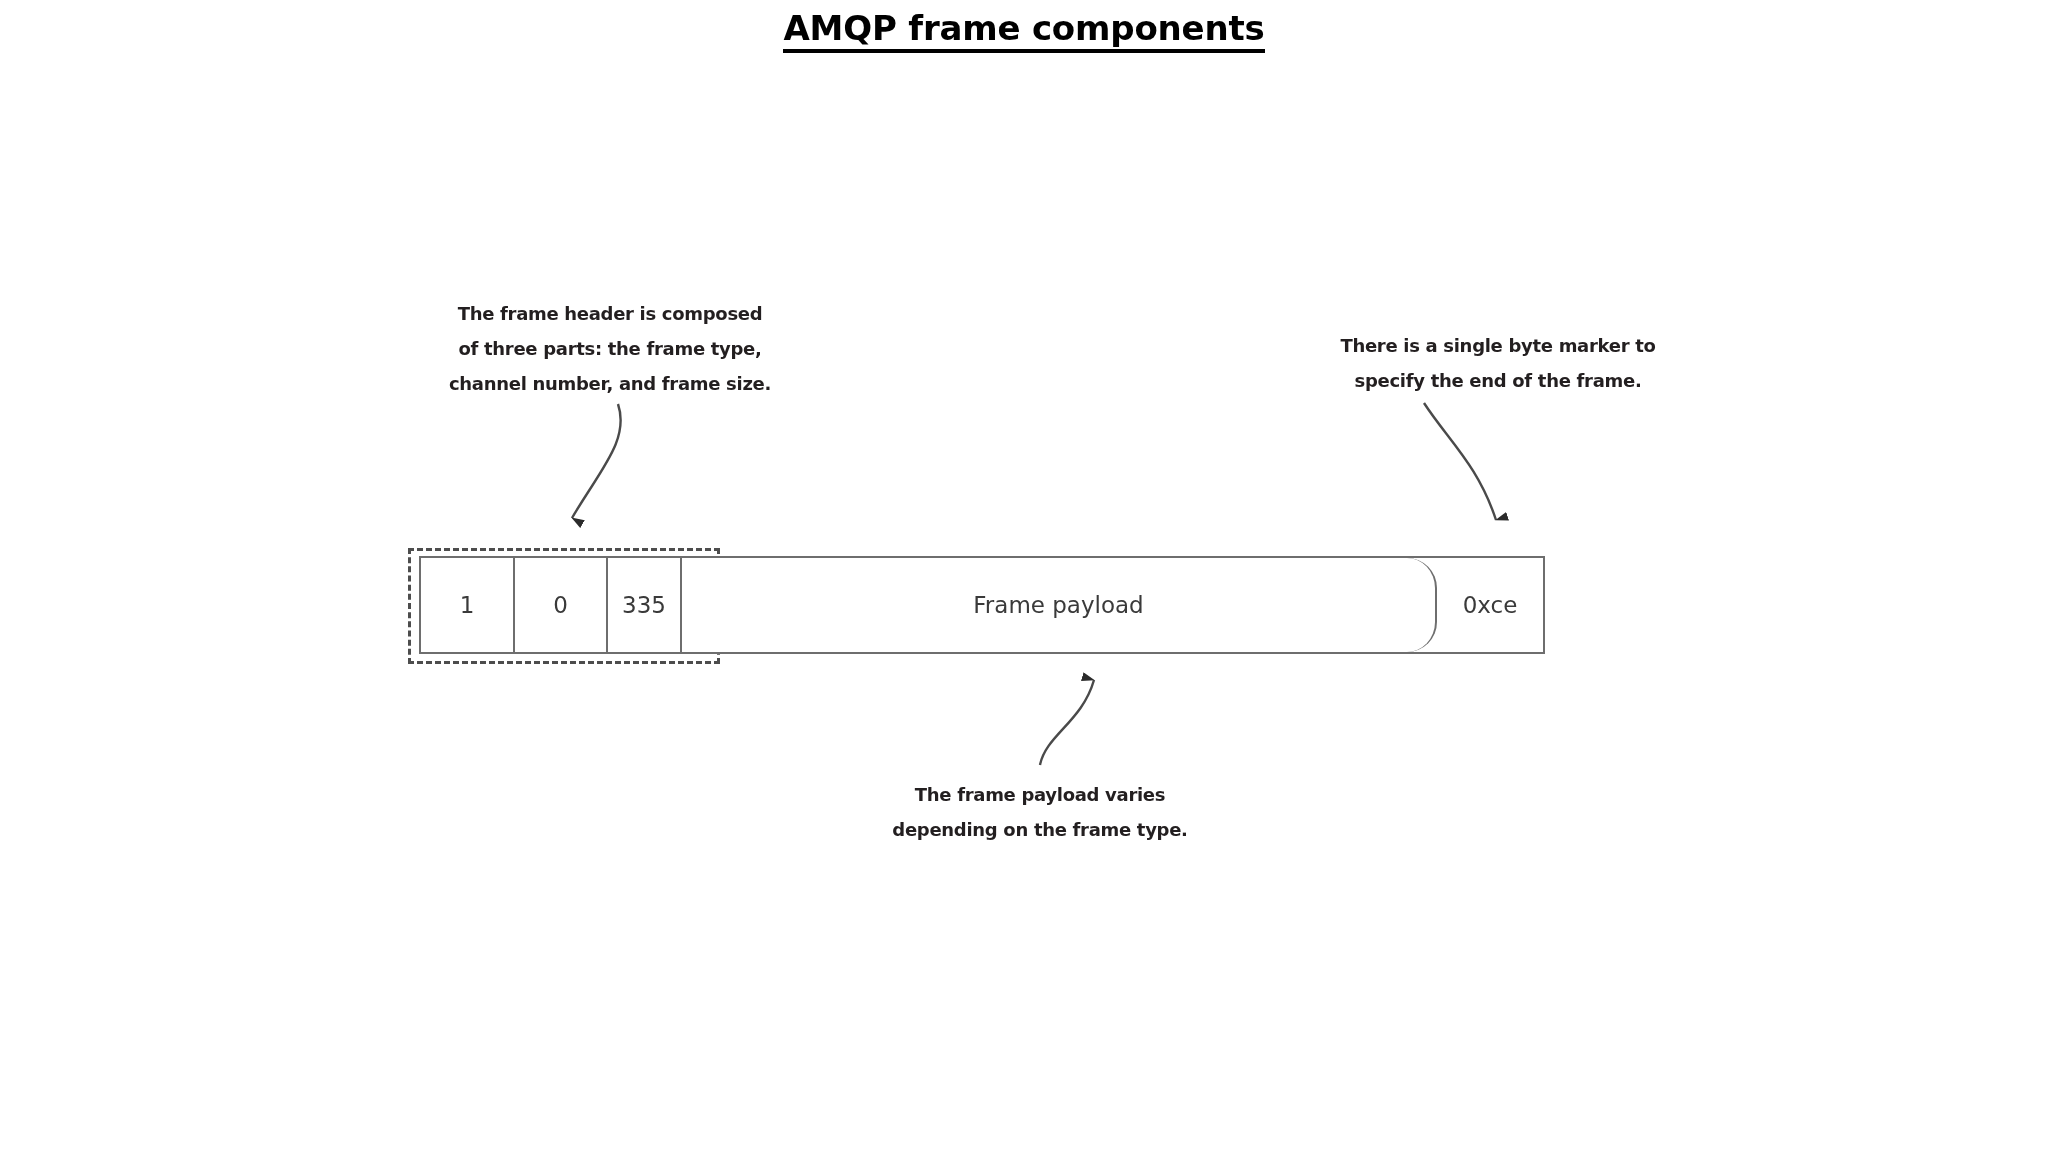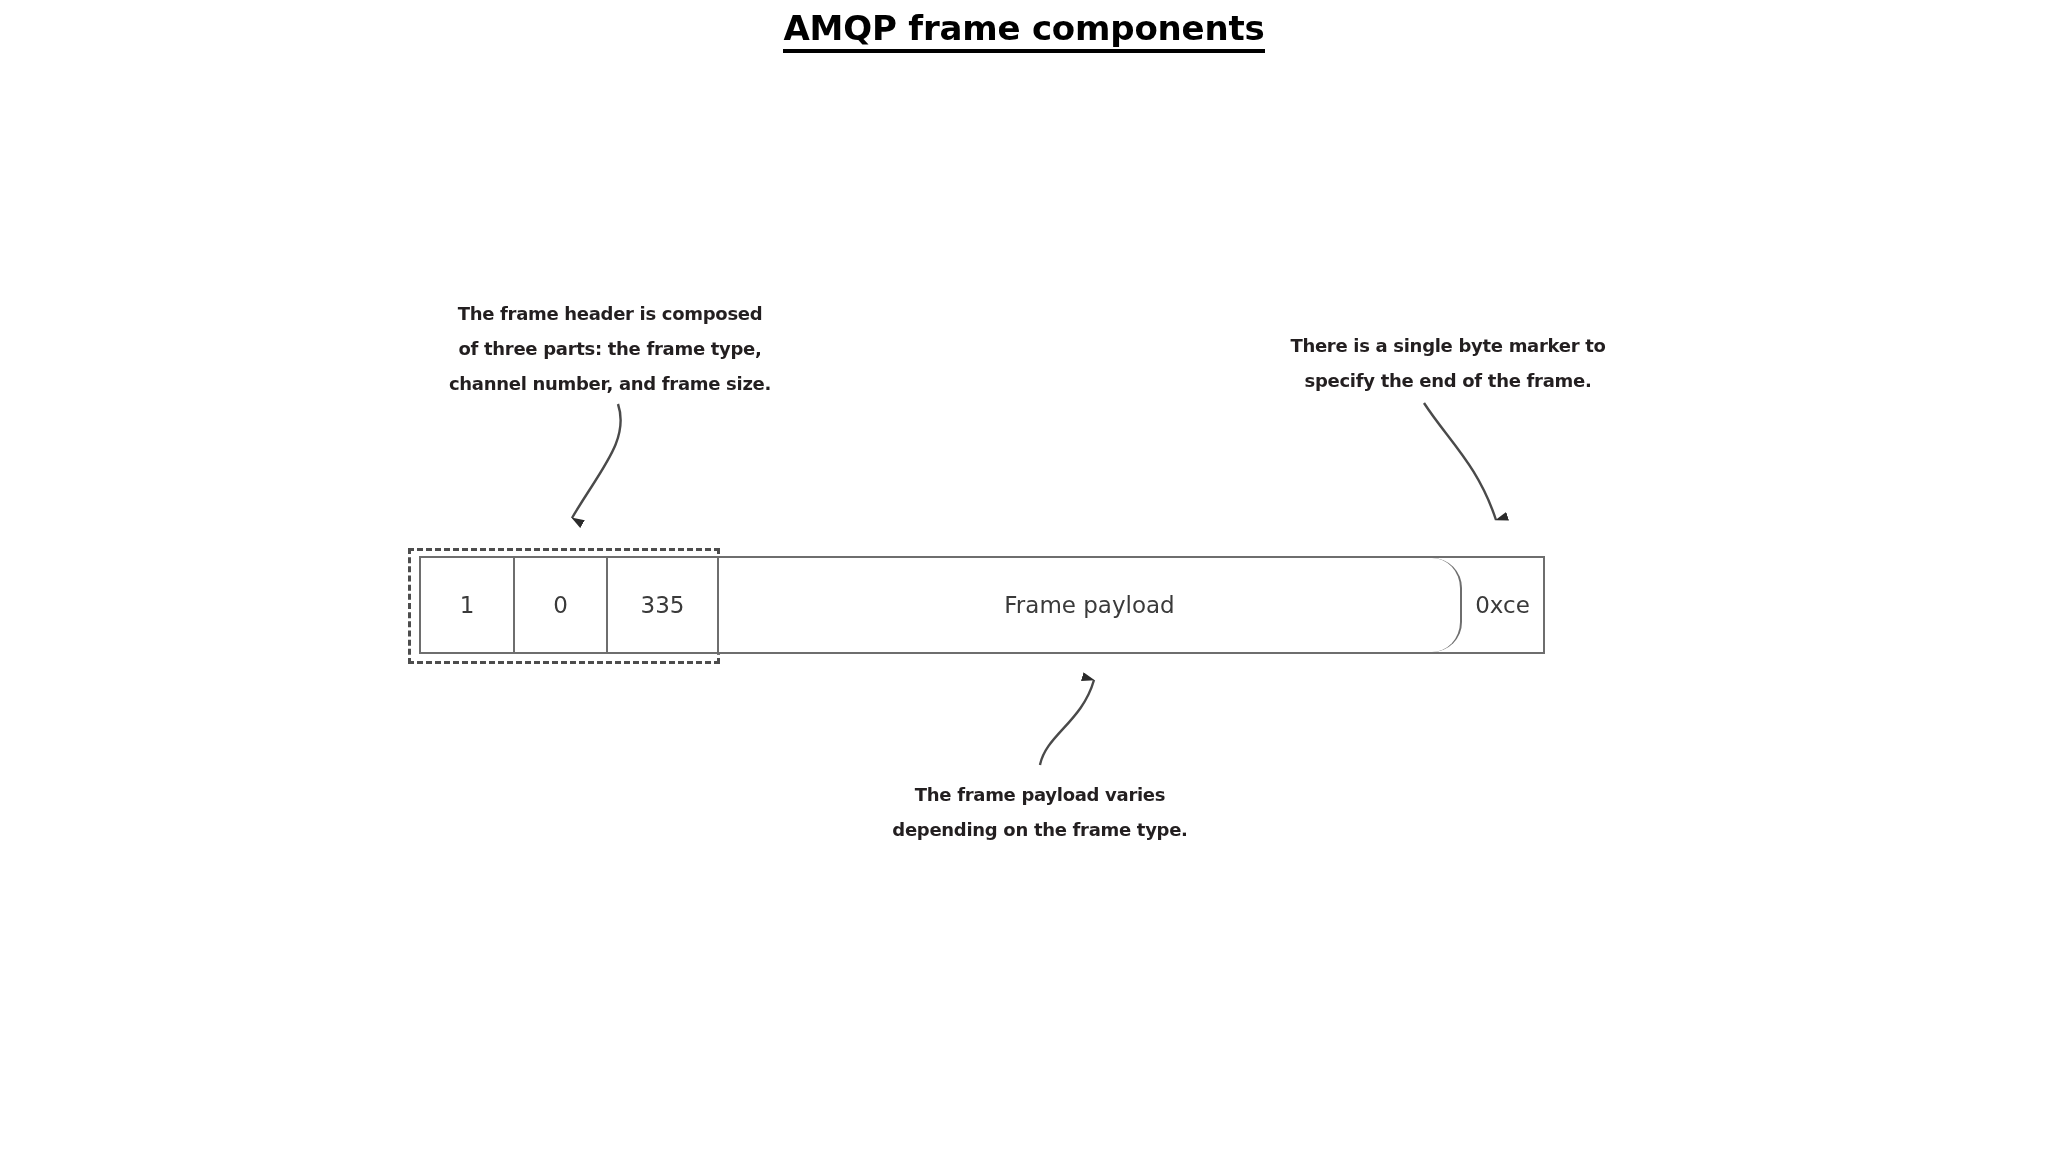--- a/index.html
+++ b/index.html
@@ -47,21 +47,21 @@
     line-height: 35px;
     letter-spacing: -0.3px;
     white-space: pre-line;
   }
   #annotation-header {
     left: 380px;
     top: 296px;
     width: 460px;
   }
   #annotation-marker {
-    left: 1248px;
+    left: 1298px;
     top: 328px;
     width: 400px;
     text-align: center;
   }
   #annotation-payload {
     left: 840px;
     top: 777px;
     width: 400px;
   }
 
@@ -107,23 +107,23 @@
     font-size: 23px;
     font-weight: normal;
     color: #3a3a3a;
     border-right: 2px solid #6e6e6e;
     background: #ffffff;
   }
   .frame-cell:last-child { border-right: none; }
 
   #cell-frame-type    { width: 94px; }
   #cell-channel       { width: 93px; }
-  #cell-frame-size    { width: 111px; }
+  #cell-frame-size    { width: 74px; }
   #cell-payload       { flex: 1 1 auto; border-radius: 30px; }
-  #cell-end-marker    { width: 81px; text-align: center; }
+  #cell-end-marker    { width: 106px; text-align: center; }
 
   
   #arrow-layer {
     position: absolute;
     left: 0;
     top: 0;
     width: 2048px;
     height: 1152px;
     pointer-events: none;
   }

